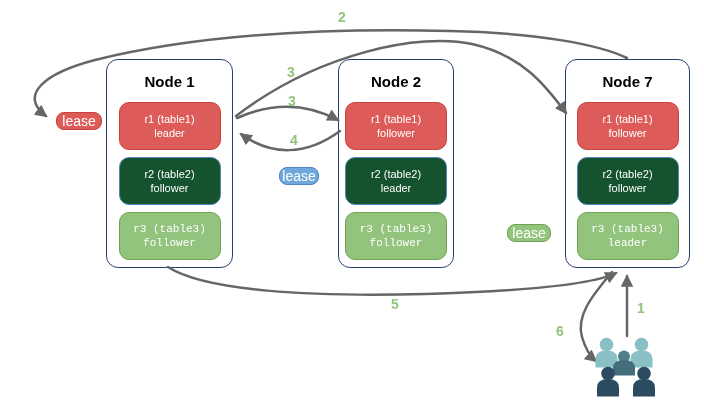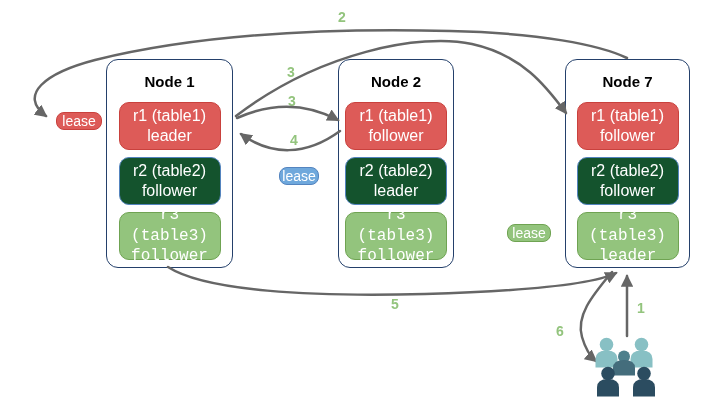--- a/index.html
+++ b/index.html
@@ -15,21 +15,21 @@
   .node-1{left:106px;width:127px;}
   .node-2{left:338px;width:116px;}
   .node-3{left:565px;width:125px;}
   .node-title{
     text-align:center;font-weight:bold;font-size:15px;color:#000000;
     margin:13px 0 11px 0;line-height:18px;
   }
   .replica{
     margin:0 auto 7px auto;width:102px;height:48px;border-radius:10px;
     border:1.5px solid transparent;display:flex;flex-direction:column;
-    align-items:center;justify-content:center;color:#ffffff;font-size:16px;
+    align-items:center;justify-content:center;color:#ffffff;font-size:11px;
     line-height:1.28;box-sizing:border-box;text-align:center;
   }
   .replica.red{background:#dd5b58;border-color:#c9413d;}
   .replica.blue{background:#14532d;border-color:#5484bf;}
   .replica.green{background:#93c47d;border-color:#6fa352;font-family:Liberation Mono, monospace;}
   .lease{
     position:absolute;height:18px;border-radius:8px;color:#ffffff;font-size:14px;
     display:flex;align-items:center;justify-content:center;z-index:2;
     box-sizing:border-box;border:1.5px solid transparent;
   }

